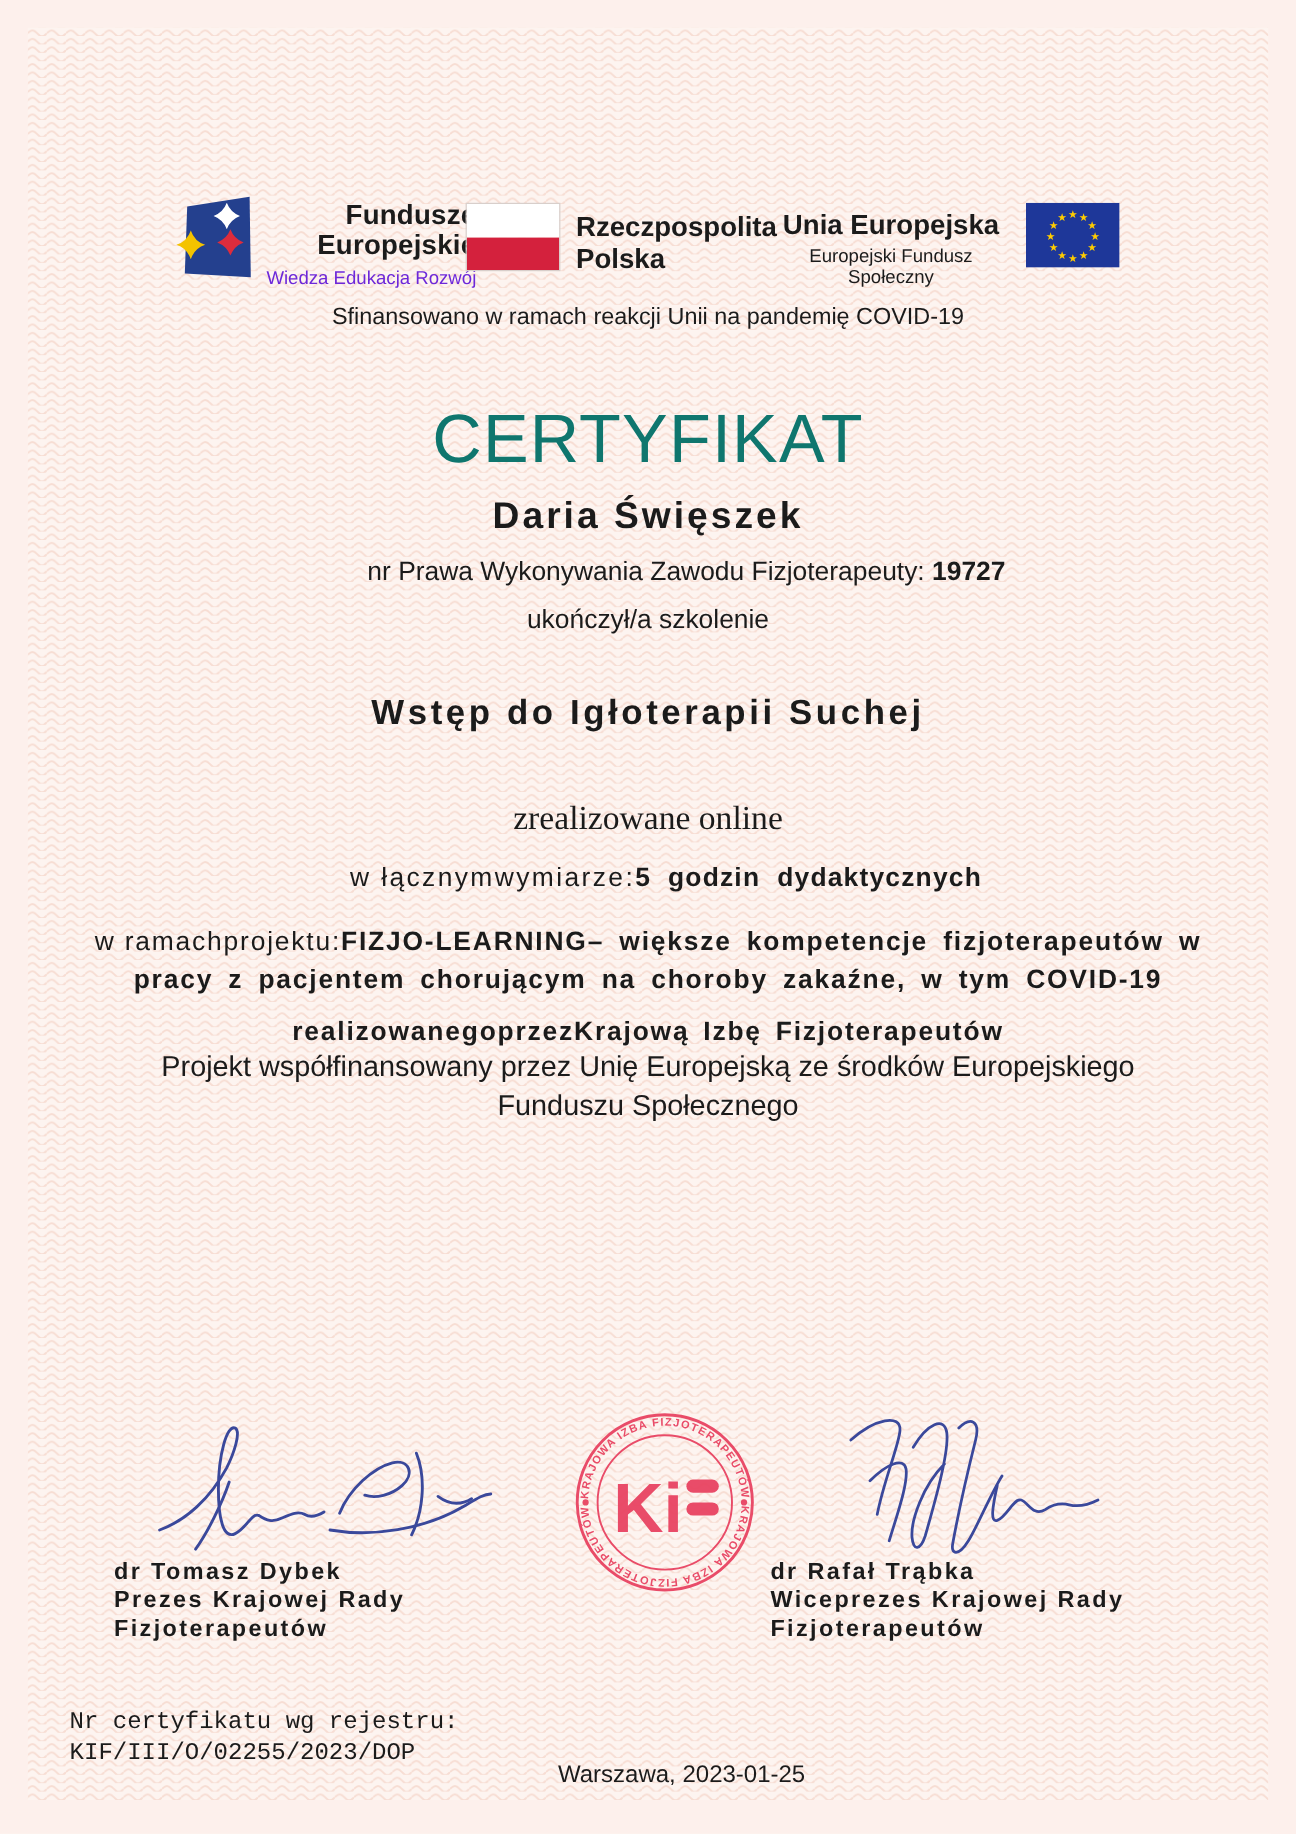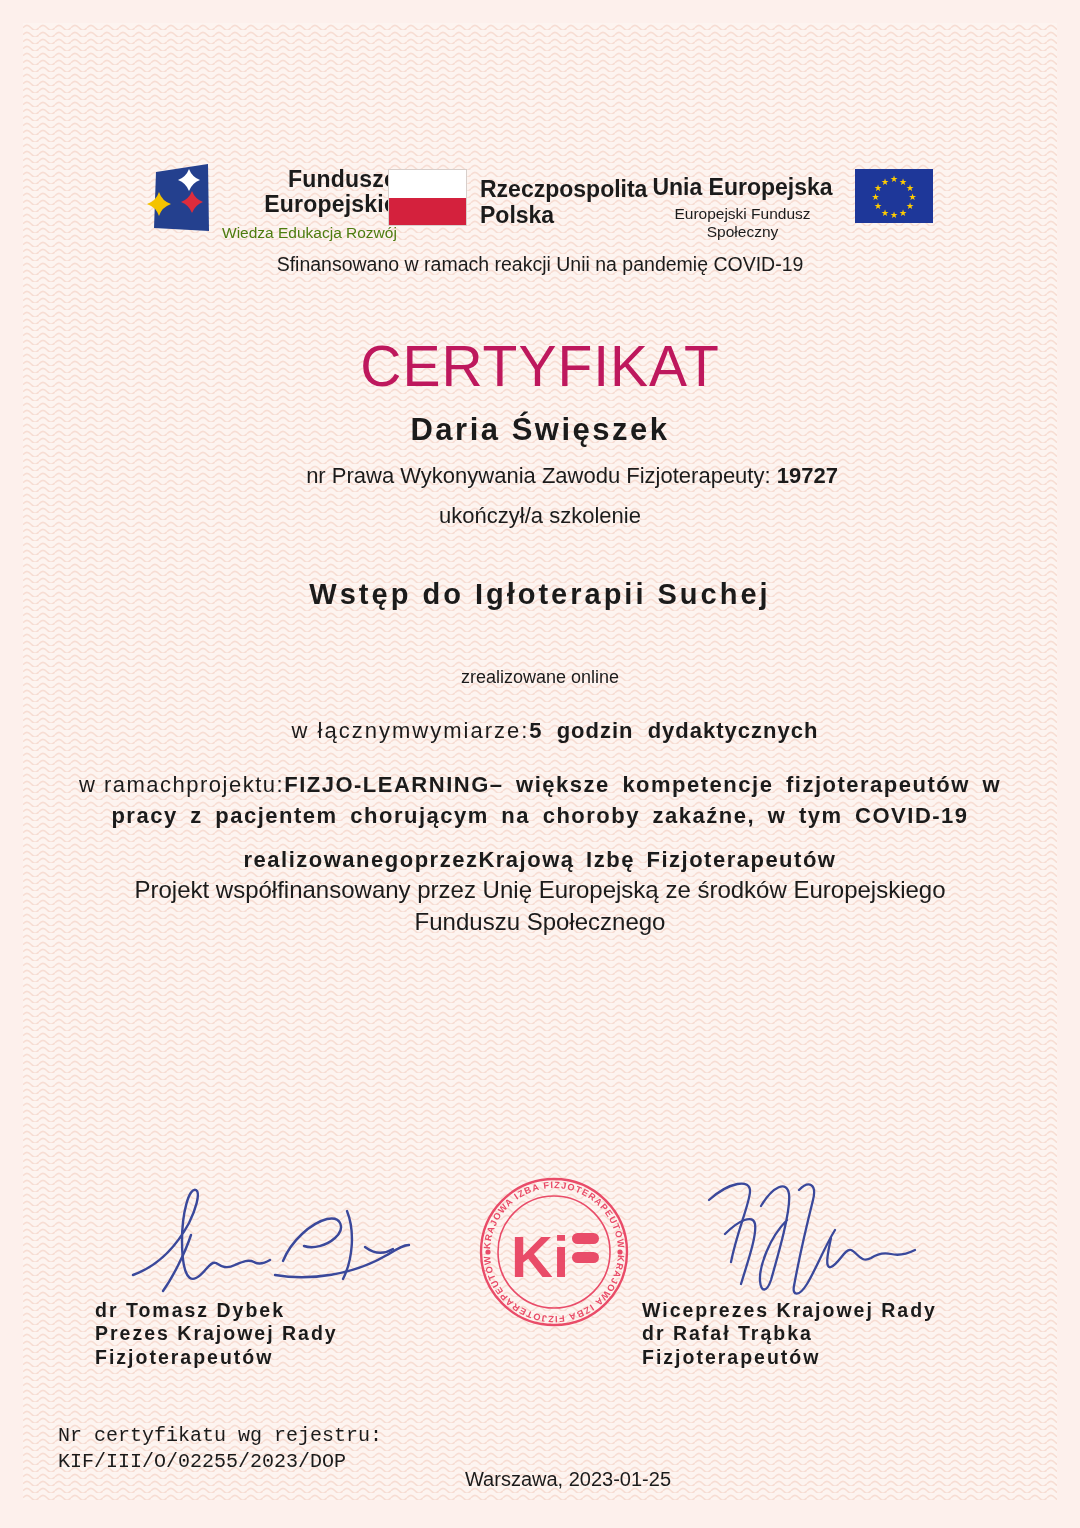--- a/index.html
+++ b/index.html
@@ -9,36 +9,36 @@
     font-family:"Liberation Sans",sans-serif;
     color:#1b1b1b;
   }
   .pattern-area{position:absolute;left:23px;top:23px;width:1034px;height:1477px;z-index:0;}
   .content{position:absolute;inset:0;z-index:2;}
   .abs{position:absolute;}
   .ctr{left:0;width:1080px;text-align:center;}
   
   .fe-text{left:222px;top:167px;text-align:right;}
   .fe-title{font-weight:bold;font-size:23px;line-height:1.08;letter-spacing:.2px;}
-  .fe-sub{font-size:15.5px;margin-top:7px;color:#4d7c0f;}
+  .fe-sub{font-size:15.5px;margin-top:7px;color:#6d28d9;}
   .pl-flag{left:389px;top:170px;width:77px;height:55px;outline:1px solid #d8cfcb;}
   .pl-flag .w{height:50%;background:#fff;}
   .pl-flag .r{height:50%;background:#d4213d;}
   .pl-text{left:480px;top:176px;font-weight:bold;font-size:23px;line-height:1.15;}
   .eu-text{left:640px;top:174px;width:205px;text-align:center;}
   .eu-title{font-weight:bold;font-size:23px;}
   .eu-sub{font-size:15.5px;margin-top:4px;}
   .funding-note{top:253px;font-size:19.5px;}
   
-  .main-title{top:333px;font-size:57px;color:#be185d;letter-spacing:1px;}
+  .main-title{top:333px;font-size:57px;color:#0f766e;letter-spacing:1px;}
   .recipient{top:412px;font-size:31px;font-weight:bold;letter-spacing:2.5px;}
   .pwz{top:463px;font-size:22px;padding-left:32px;}
   .completed{top:503px;font-size:22px;}
   .course{top:578px;font-size:29px;font-weight:bold;letter-spacing:3px;}
-  .mode{top:667px;font-size:18px;}
+  .mode{top:667px;font-size:28px;font-family:Liberation Serif, serif;}
   .duration{top:718px;font-size:22px;letter-spacing:2px;padding-left:15px;}
   .duration b{letter-spacing:1px;word-spacing:7px;}
   .project{top:769px;left:65px;width:950px;text-align:center;font-size:22px;line-height:1.42;letter-spacing:1.5px;}
   .project b{word-spacing:5px;}
   .organizer{top:847px;font-size:22px;letter-spacing:1.5px;font-weight:bold;}
   .organizer b{word-spacing:4px;}
   .cofinance{top:874px;left:90px;width:900px;text-align:center;font-size:24px;line-height:1.32;}
   
   .sig-svg{overflow:visible;}
   .name-block{width:350px;text-align:left;font-weight:bold;font-size:19.5px;line-height:1.2;letter-spacing:2px;}
@@ -169,22 +169,22 @@
     <path d="M104 18 C114 8 122 12 118 28 C112 52 103 92 99 114 C97 124 104 125 112 112 C120 99 130 74 140 58"></path>
     <path d="M136 66 C132 84 130 97 136 95 C144 92 150 76 156 78 C162 80 166 92 176 86 C182 82 188 80 196 82 C204 84 212 82 220 78"></path>
   </svg>
 
   <div class="abs name-block name-left">
     <div>dr Tomasz Dybek</div>
     <div>Prezes Krajowej Rady</div>
     <div>Fizjoterapeutów</div>
   </div>
   <div class="abs name-block name-right">
+    <div>dr Rafał Trąbka</div>
     <div>Wiceprezes Krajowej Rady</div>
-    <div>dr Rafał Trąbka</div>
     <div>Fizjoterapeutów</div>
   </div>
 
   <div class="abs registry">
     <div>Nr certyfikatu wg rejestru:</div>
     <div>KIF/III/O/02255/2023/DOP</div>
   </div>
   <div class="abs place-date">Warszawa, 2023-01-25</div>
 
 </div>

